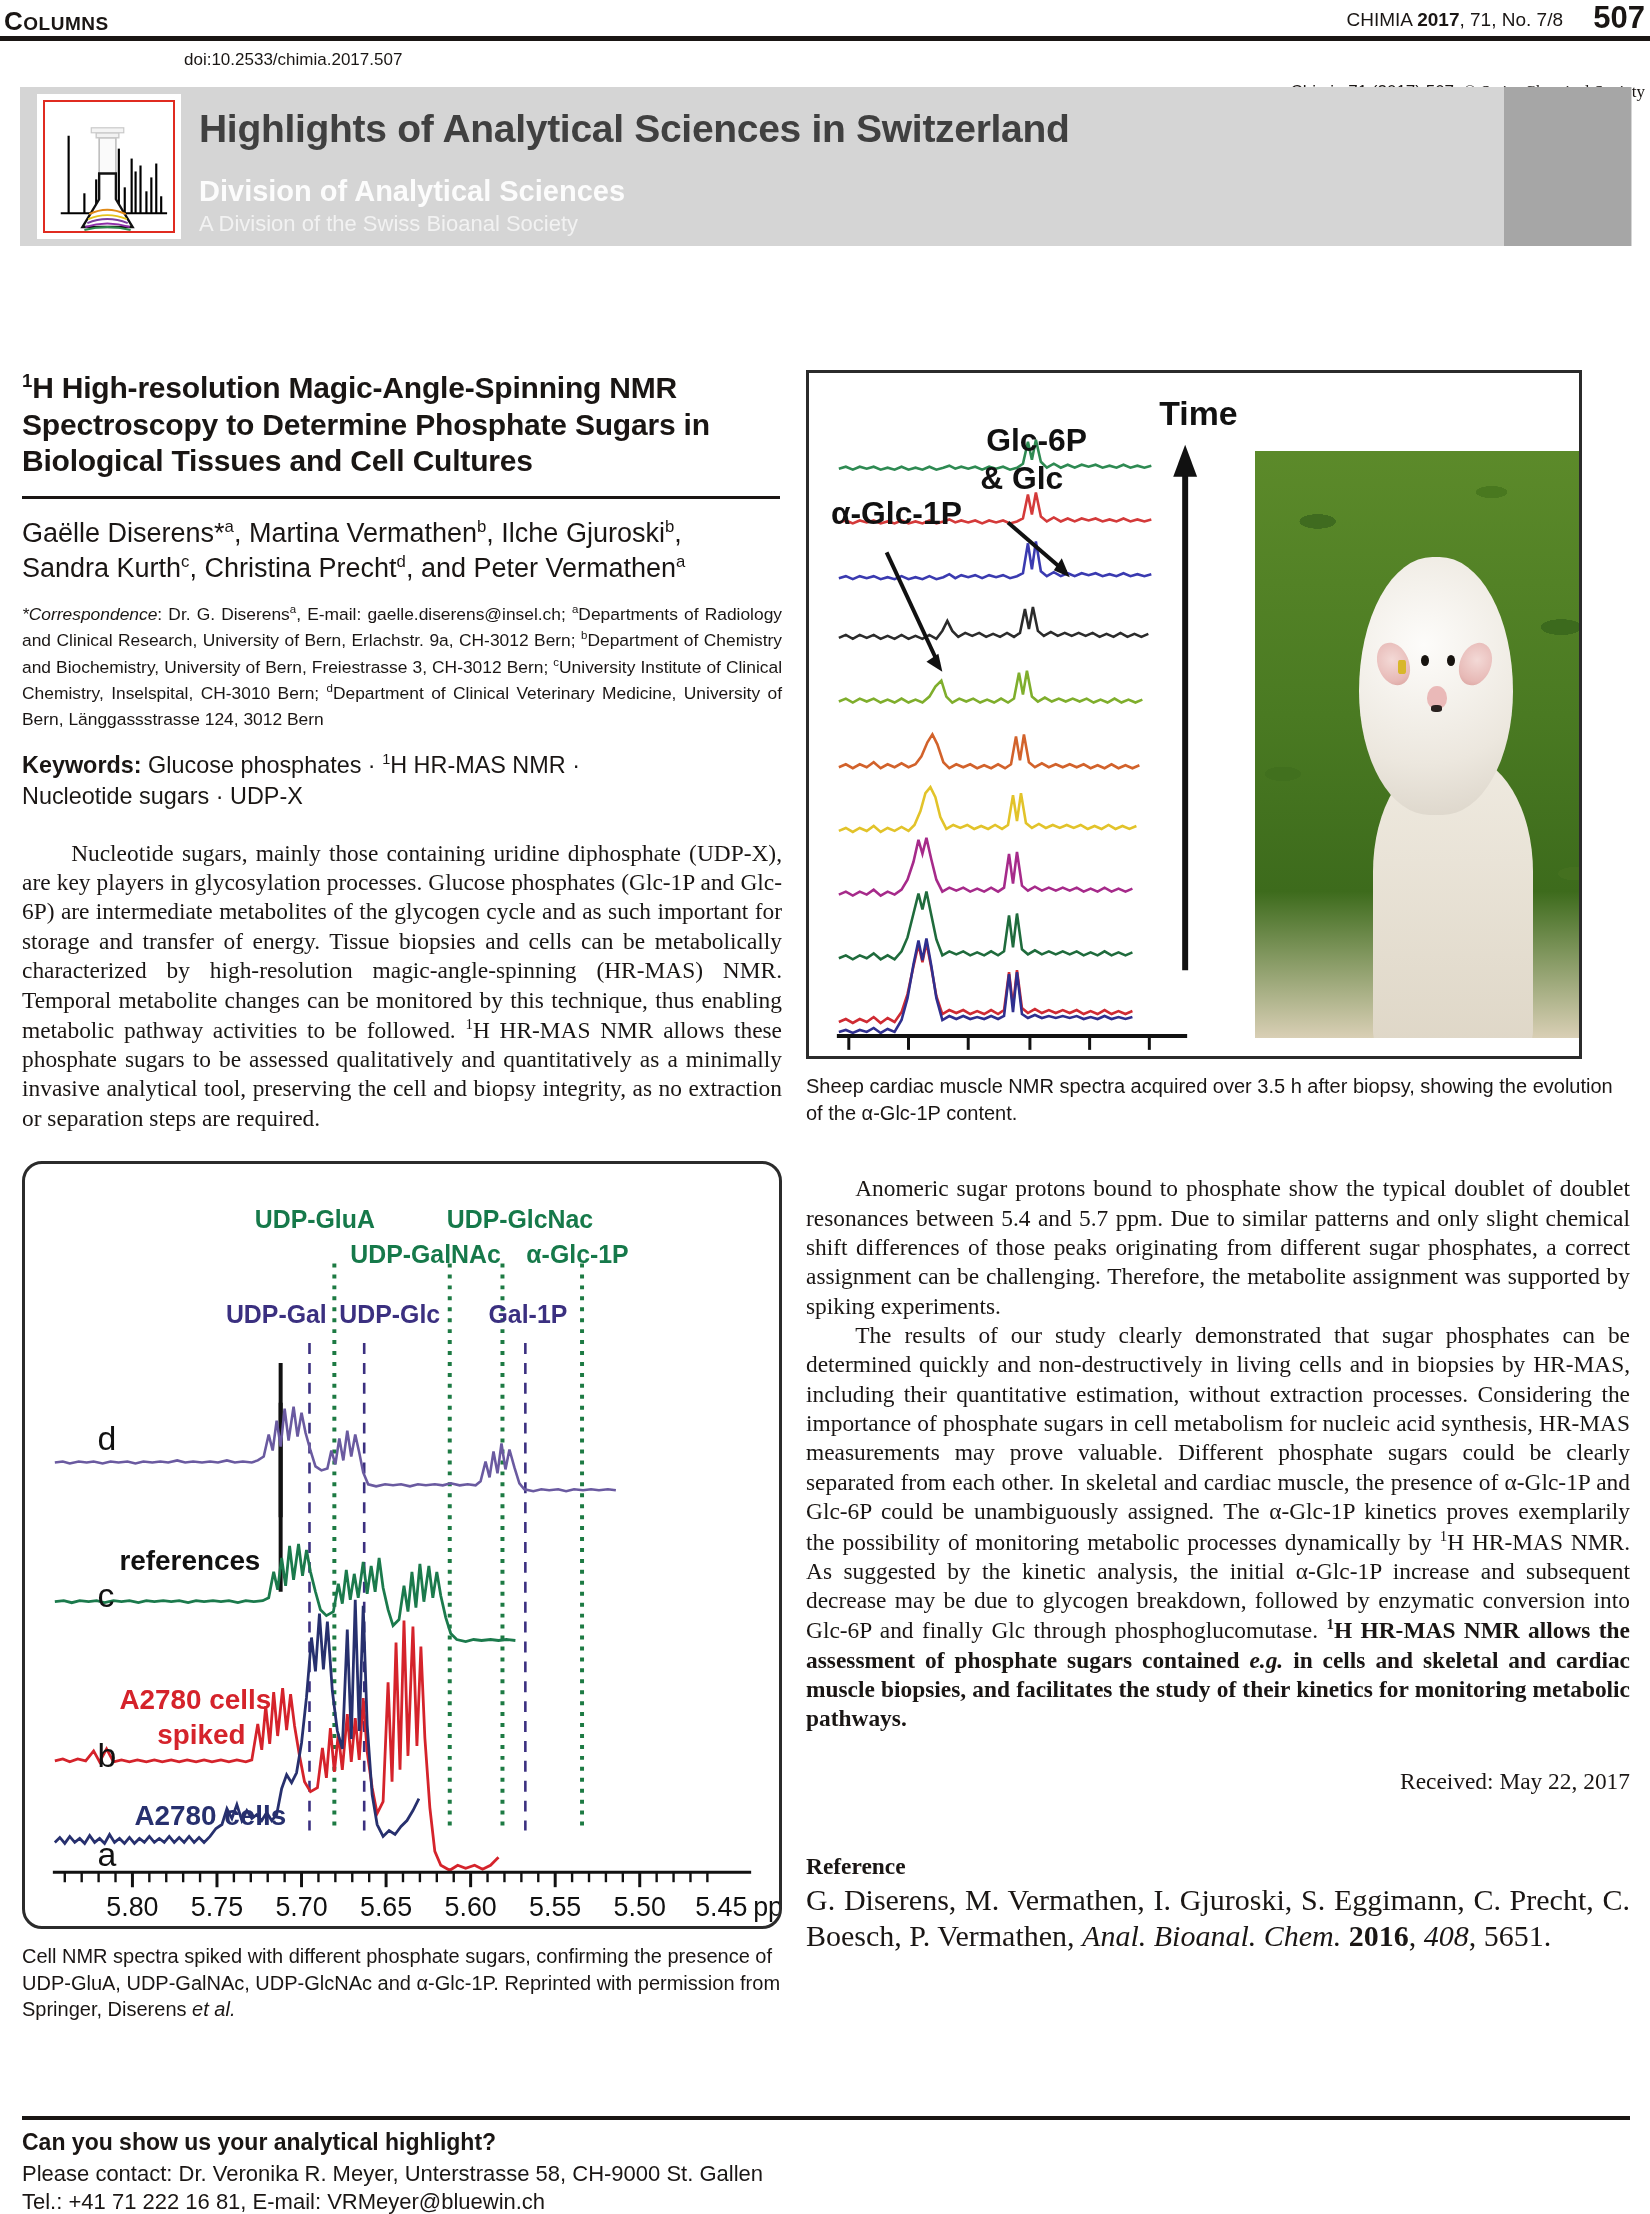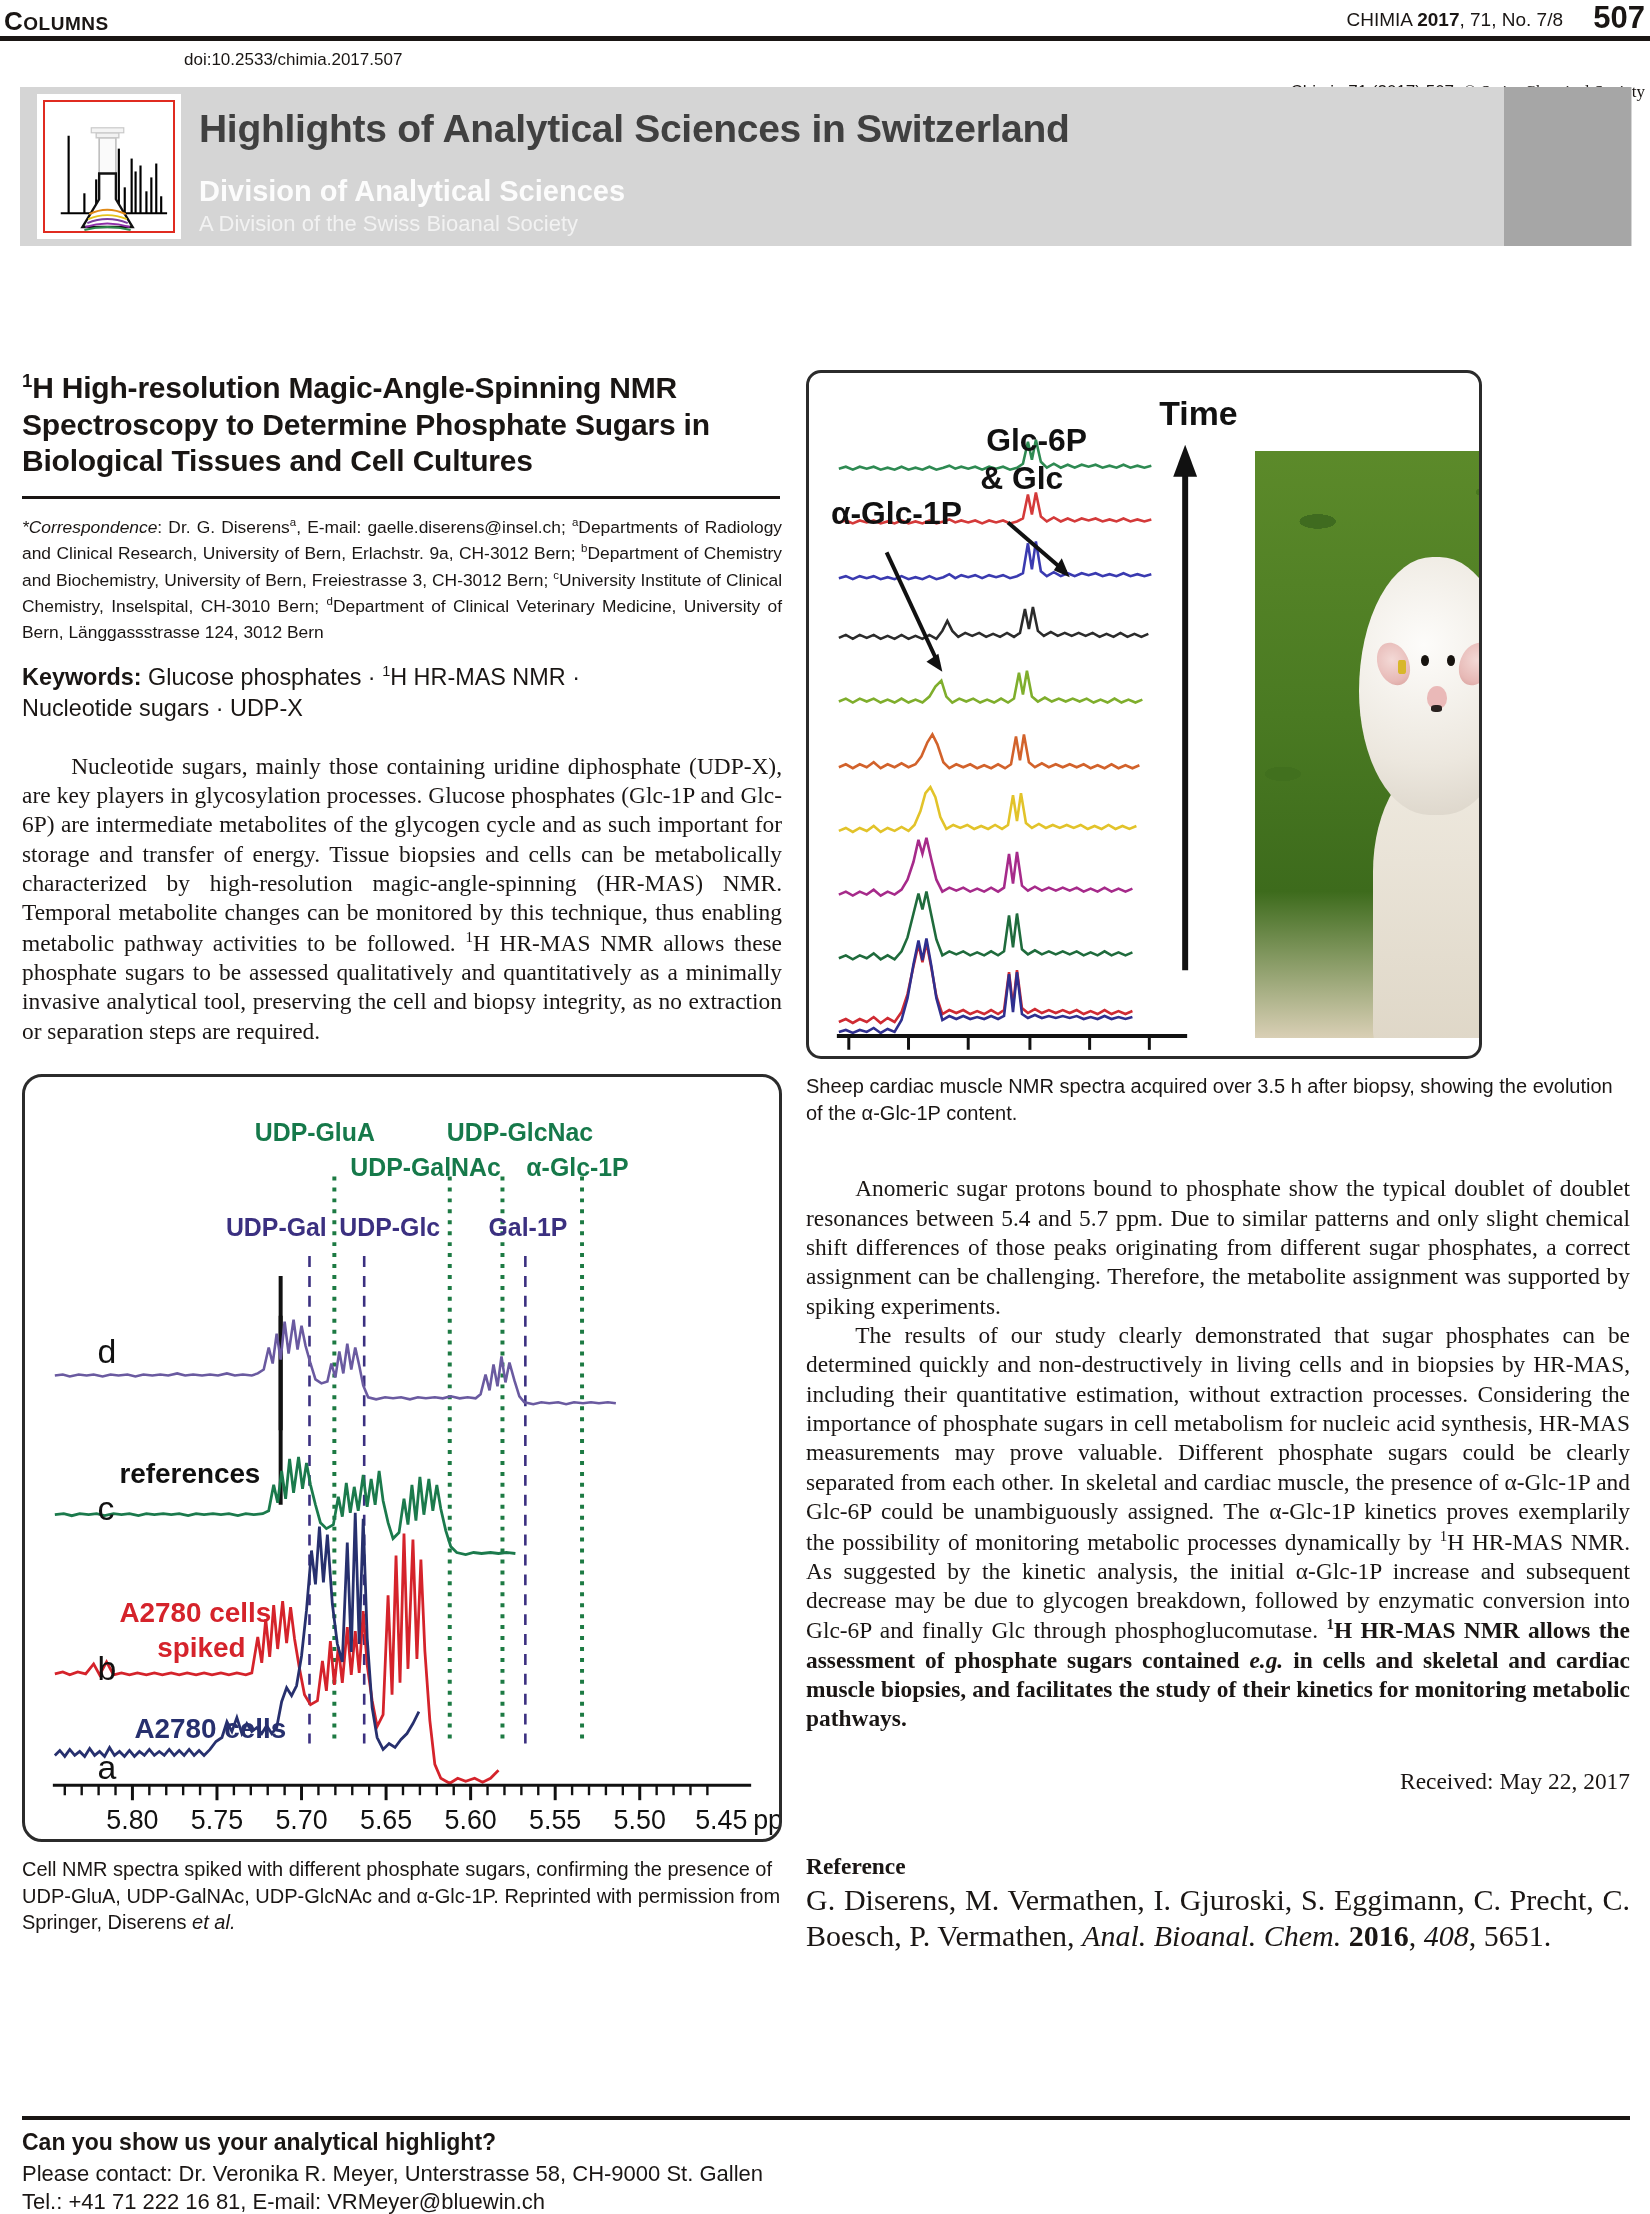--- a/index.html
+++ b/index.html
@@ -61,21 +61,21 @@
   .caption i{font-style:italic;}
 
   
   .foot-rule{position:absolute;left:22px;top:2116px;width:1608px;height:4px;background:#1a1614;}
   .foot-q{position:absolute;left:22px;top:2129px;font-size:23px;font-weight:700;}
   .foot-l1{position:absolute;left:22px;top:2161px;font-size:22px;}
   .foot-l2{position:absolute;left:22px;top:2189px;font-size:22px;}
 
   
   .fig-box{border:3px solid #2b2b2b;background:#fff;position:relative;box-sizing:border-box;overflow:hidden;}
-  #fig-top{width:676px;height:689px;border-radius:15px;}
+  #fig-top{width:776px;height:689px;}
   #fig-bottom{width:760px;height:768px;border-radius:20px;}
 
   
   .lamb{position:absolute;left:446px;top:78px;width:348px;height:587px;overflow:hidden;
         background:
           radial-gradient(ellipse 30px 12px at 18% 12%, #3f6b1f 0 60%, transparent 61%),
           radial-gradient(ellipse 26px 10px at 68% 7%,  #49781f 0 60%, transparent 61%),
           radial-gradient(ellipse 34px 13px at 88% 30%, #3c6a1d 0 60%, transparent 61%),
           radial-gradient(ellipse 30px 12px at 8% 55%,  #41701e 0 60%, transparent 61%),
           radial-gradient(ellipse 28px 11px at 92% 72%, #44701f 0 60%, transparent 61%),
@@ -148,20 +148,24 @@
   <div class="col-left">
 
     <div class="art-title">
       <sup>1</sup><span>H High-resolution Magic-Angle-Spinning NMR</span><br>
       <span>Spectroscopy to Determine Phosphate Sugars in</span><br>
       <span>Biological Tissues and Cell Cultures</span>
     </div>
 
     <div class="title-rule"></div>
 
+    <div class="authors">
+      Gaëlle Diserens*<sup>a</sup>, Martina Vermathen<sup>b</sup>, Ilche Gjuroski<sup>b</sup>,<br>
+      Sandra Kurth<sup>c</sup>, Christina Precht<sup>d</sup>, and Peter Vermathen<sup>a</sup>
+    </div>
 
     <div class="affil">
       <i>*Correspondence</i>: Dr. G. Diserens<sup>a</sup>, E-mail: gaelle.diserens@insel.ch; <sup>a</sup>Departments of Radiology and Clinical Research, University of Bern, Erlachstr. 9a, CH-3012 Bern; <sup>b</sup>Department of Chemistry and Biochemistry, University of Bern, Freiestrasse 3, CH-3012 Bern; <sup>c</sup>University Institute of Clinical Chemistry, Inselspital, CH-3010 Bern; <sup>d</sup>Department of Clinical Veterinary Medicine, University of Bern, Länggassstrasse 124, 3012 Bern
     </div>
 
     <div class="keywords">
       <b>Keywords:</b> Glucose phosphates · <sup>1</sup>H HR-MAS NMR ·<br>Nucleotide sugars · UDP-X
     </div>
 
     <div class="body-text lead">

